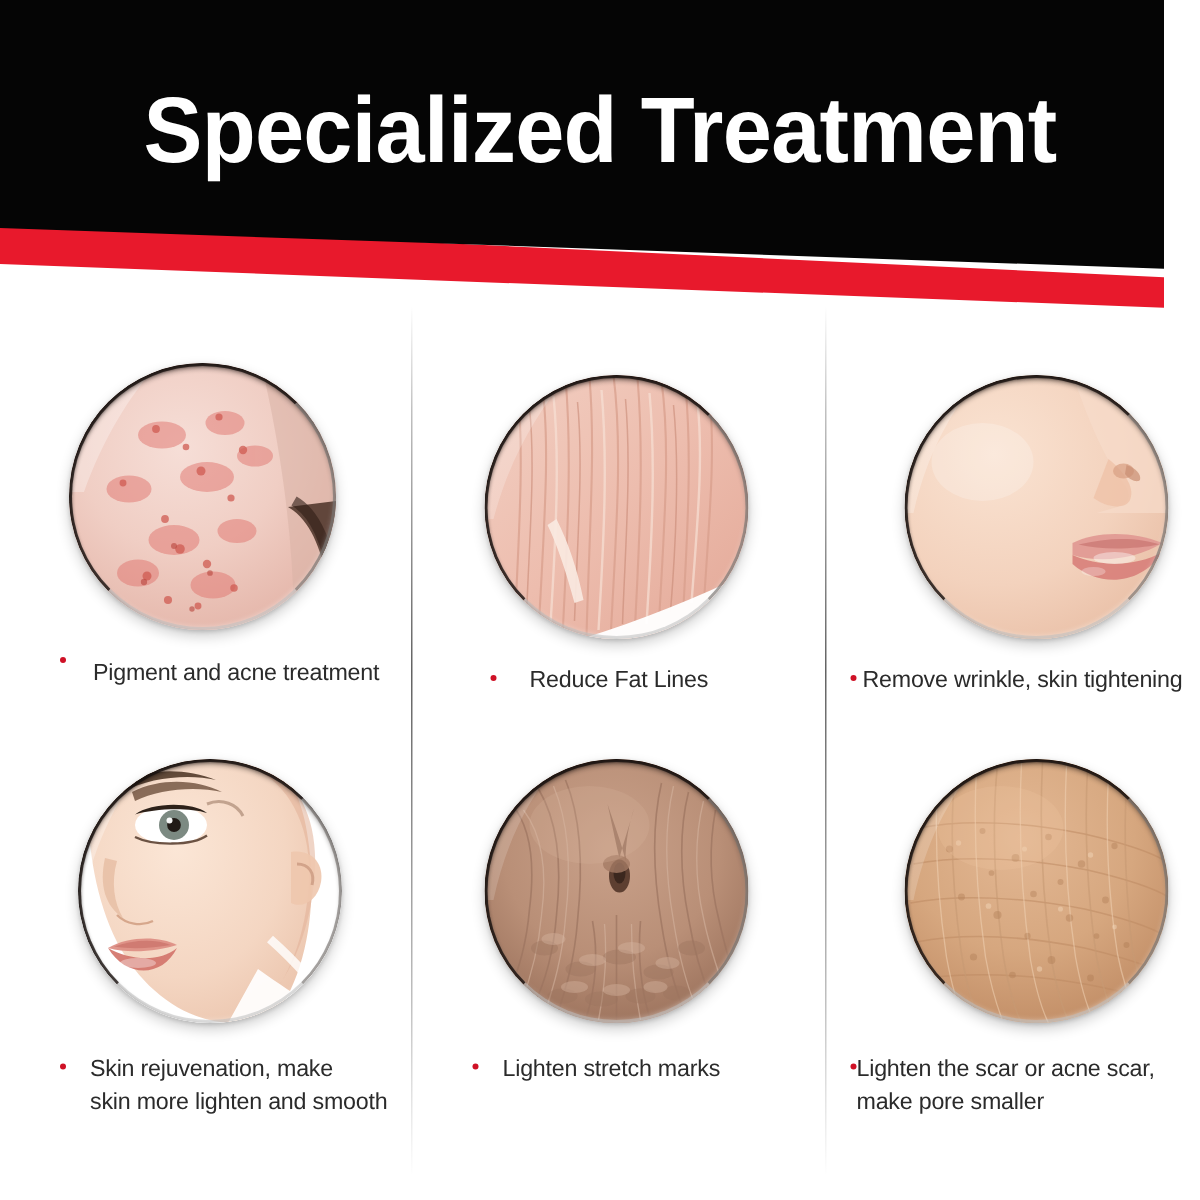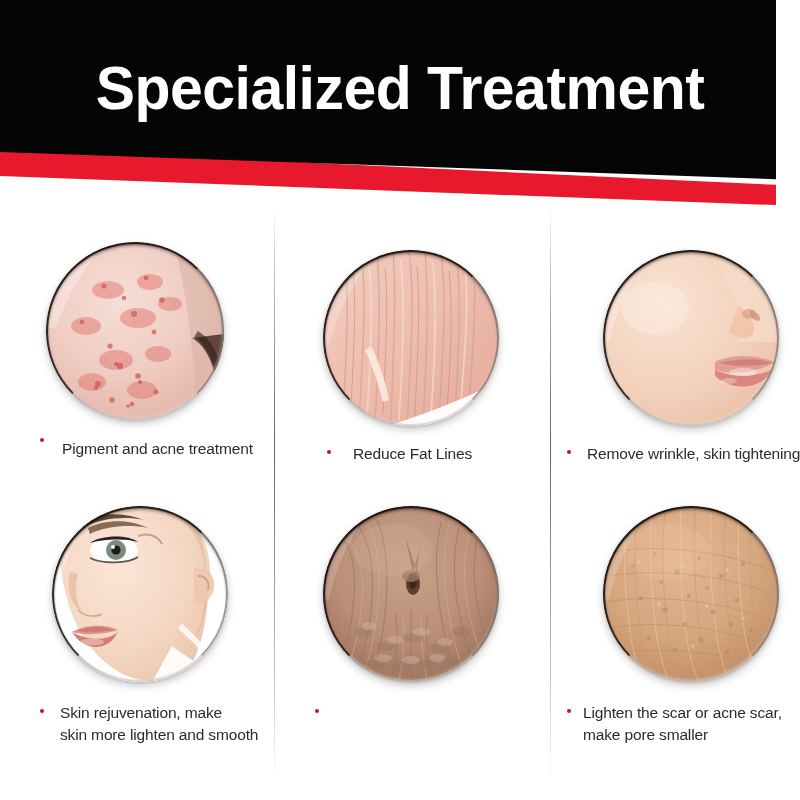--- a/index.html
+++ b/index.html
@@ -261,21 +261,21 @@
             <path d="M0 0 L52 0 C30 24 14 56 6 92 L0 92 Z" fill="#ffffff" opacity="0.26"></path>
             <ellipse cx="52" cy="58" rx="34" ry="26" fill="#ffffff" opacity="0.22"></ellipse>
           </svg>
         </div>
         <div class="rim"></div>
           <div class="rim2"></div>
       </div>
     </div>
     <div class="caption" style="left:16px; top:247px; width:250px; white-space:nowrap;">
       <span class="bullet"></span>
-      <span class="cap-text" style="margin-left:16px;text-align:center;">Remove wrinkle, skin tightening</span>
+      <span class="cap-text" style="margin-left:4px;text-align:center;">Remove wrinkle, skin tightening</span>
     </div>
   </div>
 
   <div class="cell c3">
     <div class="photo-wrap" style="left:52px; top:10px; width:176px; height:176px;">
       <div class="photo">
         <div class="img">
           <svg width="100%" height="100%" viewBox="0 0 176 176" preserveAspectRatio="none">
             <defs>
               <radialGradient id="skin3" cx="40%" cy="34%" r="88%">
@@ -379,20 +379,21 @@
             <ellipse cx="70" cy="44" rx="40" ry="26" fill="#d9b49c" opacity="0.25"></ellipse>
             <path d="M0 0 L52 0 C30 24 14 56 6 94 L0 94 Z" fill="#ffffff" opacity="0.16"></path>
           </svg>
         </div>
         <div class="rim"></div>
           <div class="rim2"></div>
       </div>
     </div>
     <div class="caption" style="left:40px; top:206px; width:230px;">
       <span class="bullet"></span>
+      <span class="cap-text" style="margin-left:16px;">Lighten stretch marks</span>
     </div>
   </div>
 
   <div class="cell c5">
     <div class="photo-wrap" style="left:52px; top:10px; width:176px; height:176px;">
       <div class="photo">
         <div class="img">
           <svg width="100%" height="100%" viewBox="0 0 176 176" preserveAspectRatio="none">
             <defs>
               <radialGradient id="skin5" cx="44%" cy="30%" r="86%">
@@ -457,18 +458,18 @@
             <ellipse cx="64" cy="46" rx="42" ry="28" fill="#f0c9a4" opacity="0.22"></ellipse>
             <path d="M0 0 L52 0 C30 24 14 56 6 94 L0 94 Z" fill="#ffffff" opacity="0.18"></path>
           </svg>
         </div>
         <div class="rim"></div>
           <div class="rim2"></div>
       </div>
     </div>
     <div class="caption" style="left:16px; top:206px; width:250px;">
       <span class="bullet"></span>
-      <span class="cap-text" style="margin-left:12px;">Lighten the scar or acne scar,
+      <span class="cap-text" style="">Lighten the scar or acne scar,
 make pore smaller</span>
     </div>
   </div>
 
 </div>
 
 </body></html>

